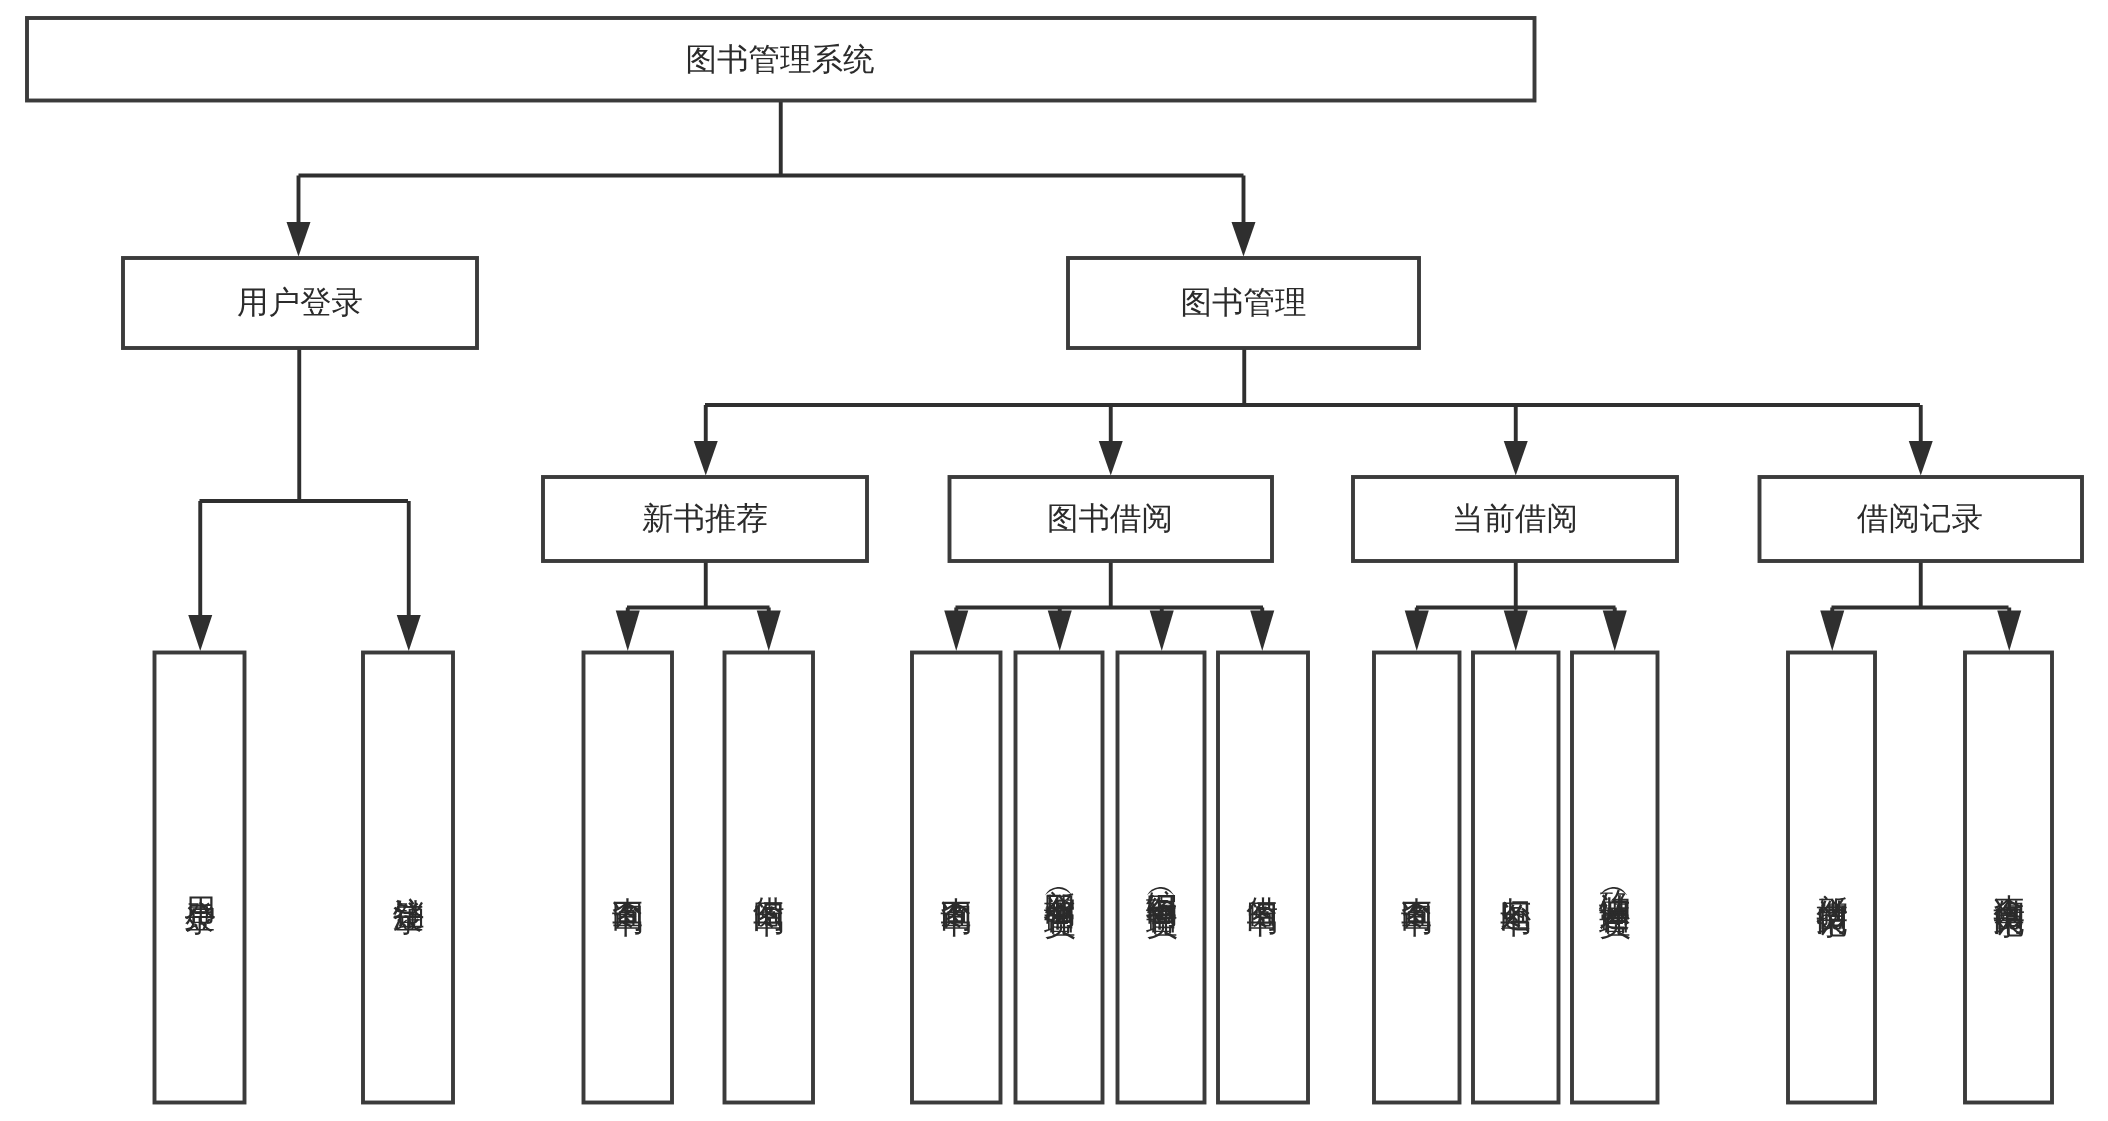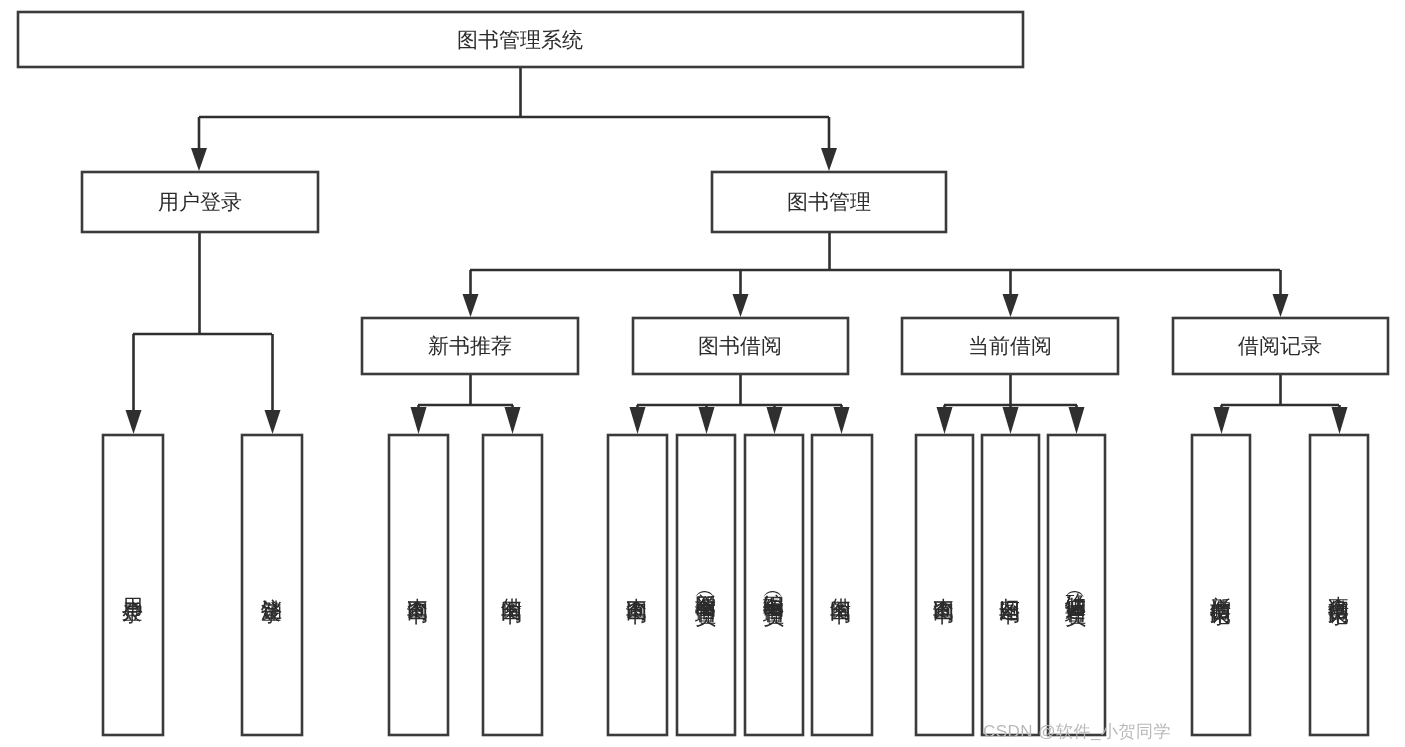--- a/index.html
+++ b/index.html
@@ -223,14 +223,13 @@
       <rect class="node-box" x="1192" y="435" width="58" height="300"></rect>
       <text class="node-label-v" x="1221" y="585">新增借阅记录</text>
     </g>
     <g>
       <rect class="node-box" x="1310" y="435" width="58" height="300"></rect>
       <text class="node-label-v" x="1339" y="585">查询借阅记录</text>
     </g>
 
   </svg>
 
-  <div class="watermark">CSDN @软件_小贺同学</div>
 </div>
 
 </body></html>

